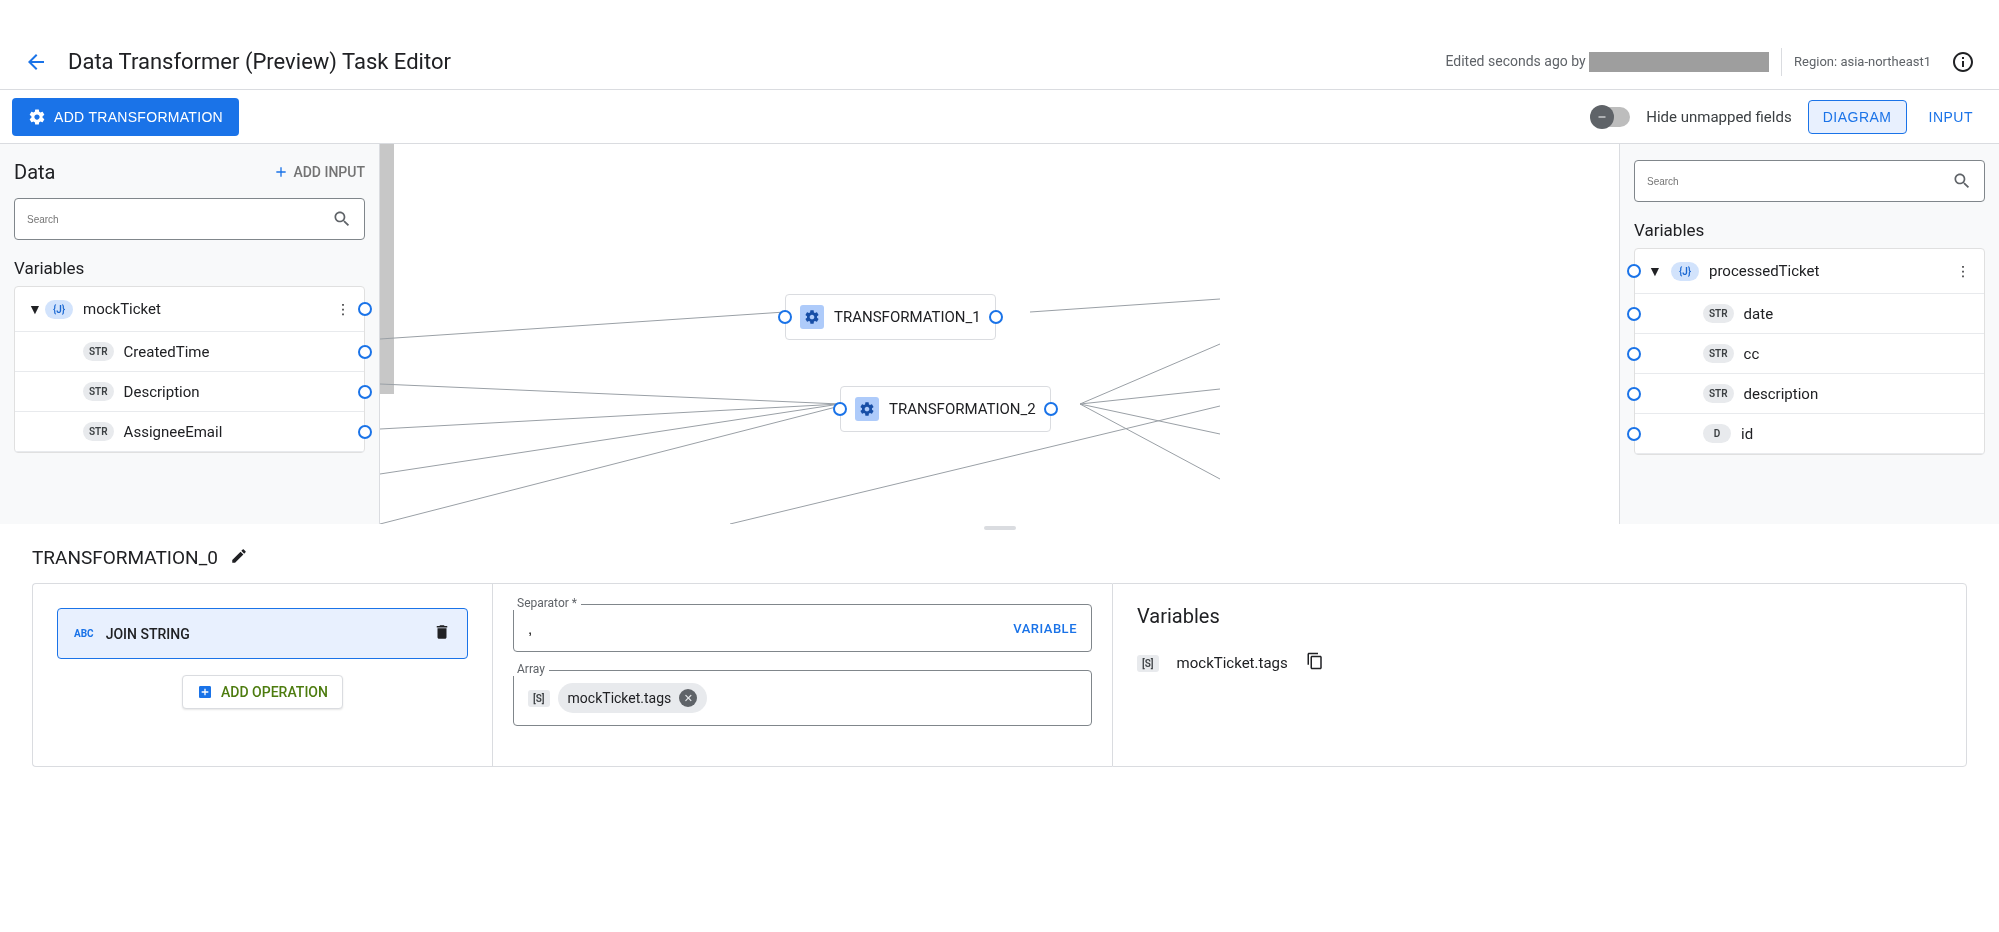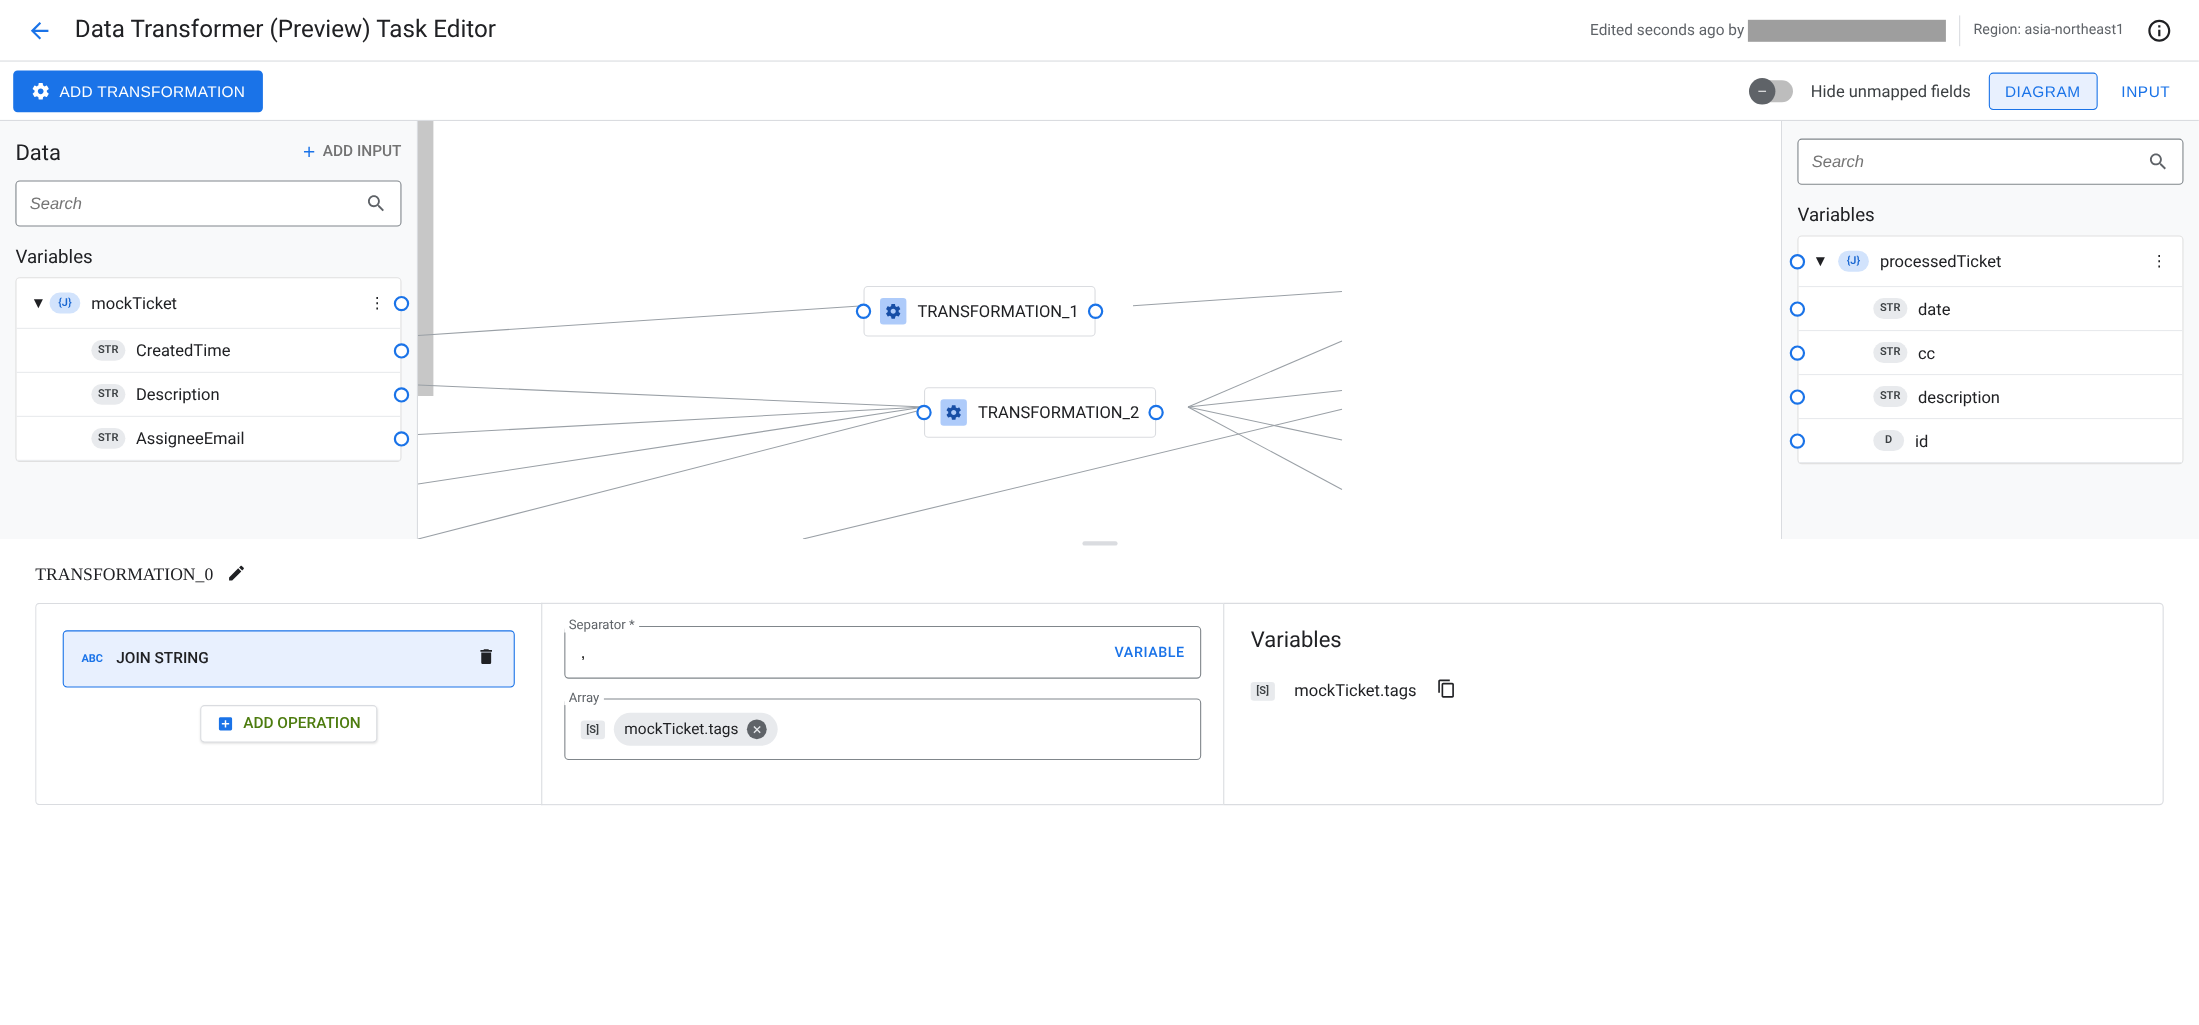--- a/index.html
+++ b/index.html
@@ -1,19 +1,19 @@
 <!DOCTYPE html>
 <html><head>
 <meta charset="utf-8">
 <style>
 * { box-sizing: border-box; margin: 0; padding: 0; }
 body { font-family: 'Google Sans', Roboto, Arial, sans-serif; font-size: 14px; color: #202124; background: #fff; width: 1999px; height: 932px; overflow: hidden; }
 
 
-.header { height: 56px; border-bottom: 1px solid #dadce0; display: flex; align-items: center; padding: 0 16px; }
+.header { height: 56px; border-bottom: 1px solid #dadce0; display: flex; align-items: center; padding: 0 16px; margin-top: 34px; }
 .back-btn { width: 40px; height: 40px; display: flex; align-items: center; justify-content: center; cursor: pointer; border-radius: 50%; }
 .title { font-size: 22px; font-weight: 400; margin-left: 12px; }
 .header-right { margin-left: auto; display: flex; align-items: center; gap: 12px; }
 .edited-text { color: #5f6368; font-size: 14px; }
 .redacted { display: inline-block; width: 180px; height: 20px; background: #9e9e9e; vertical-align: middle; }
 .divider-v { width: 1px; height: 28px; background: #dadce0; }
 .region-text { color: #5f6368; font-size: 13px; }
 .info-btn { width: 40px; height: 40px; display: flex; align-items: center; justify-content: center; cursor: pointer; border-radius: 50%; }
 
 
@@ -27,21 +27,21 @@
 .view-btn { padding: 8px 14px; border-radius: 4px; font-size: 14px; font-weight: 500; cursor: pointer; color: #1a73e8; background: transparent; border: none; letter-spacing: 0.5px; }
 .view-btn.active { border: 1px solid #1a73e8; background: #e8f0fe; }
 
 
 .main { display: flex; height: 380px; position: relative; }
 .left-panel { width: 380px; background: #f8f9fa; border-right: 1px solid #dadce0; padding: 16px 14px; display: flex; flex-direction: column; overflow: hidden; }
 .panel-header { display: flex; align-items: center; justify-content: space-between; margin-bottom: 14px; }
 .panel-title { font-size: 20px; font-weight: 400; }
 .add-input-btn { color: #737373; font-size: 14px; font-weight: 500; display: flex; align-items: center; gap: 4px; cursor: pointer; }
 .search-box { border: 1px solid #80868b; border-radius: 4px; padding: 10px 12px; display: flex; align-items: center; background: #fff; }
-.search-input { border: none; outline: none; flex: 1; font-size: 15px; background: transparent; font-style: italic; }
+.search-input { border: none; outline: none; flex: 1; font-size: 10px; background: transparent; }
 .vars-title { font-size: 17px; font-weight: 400; margin: 18px 0 8px; }
 .var-tree { background: #fff; border: 1px solid #e0e0e0; border-radius: 4px; }
 .var-row { display: flex; align-items: center; padding: 10px 10px; border-bottom: 1px solid #e8eaed; position: relative; }
 .var-row.root { padding-left: 10px; }
 .var-row.child { padding-left: 68px; }
 .expand-icon { width: 20px; text-align: center; cursor: pointer; }
 .type-badge { background: #e8eaed; color: #3c4043; font-size: 10px; font-weight: 600; padding: 4px 6px; border-radius: 10px; margin-right: 10px; min-width: 28px; text-align: center; }
 .type-badge.json { background: #d2e3fc; color: #1967d2; }
 .var-name { font-size: 15px; flex: 1; }
 .more-icon { cursor: pointer; padding: 4px; }
@@ -59,21 +59,21 @@
 .right-panel .var-row.root .expand-icon { margin-right: 6px; }
 .right-panel .port.left { left: -8px; }
 
 svg.edges { position: absolute; top: 0; left: 0; width: 100%; height: 100%; pointer-events: none; }
 svg.edges line { stroke: #9aa0a6; stroke-width: 1; }
 
 
 .drag-handle { height: 8px; display: flex; align-items: center; justify-content: center; background: #fff; }
 .drag-bar { width: 32px; height: 4px; background: #dadce0; border-radius: 2px; }
 .bottom-header { padding: 14px 32px; display: flex; align-items: center; gap: 12px; background: #fff; }
-.bottom-title { font-size: 16px; font-family: Liberation Serif, serif; }
+.bottom-title { font-size: 19px; }
 .edit-icon { cursor: pointer; }
 .bottom-content { display: flex; gap: 0; padding: 0 32px 16px; height: 200px; }
 .op-col { width: 460px; border: 1px solid #dadce0; border-radius: 4px 0 0 4px; padding: 24px; border-right: none; }
 .op-card { border: 1px solid #1a73e8; background: #e8f0fe; border-radius: 4px; padding: 14px 16px; display: flex; align-items: center; gap: 12px; }
 .op-type-badge { color: #1a73e8; font-size: 10px; font-weight: 700; }
 .op-name { font-size: 14px; font-weight: 500; flex: 1; }
 .delete-icon { cursor: pointer; }
 .add-op-btn { margin: 16px auto 0; display: flex; align-items: center; gap: 8px; border: 1px solid #dadce0; background: #fff; padding: 8px 14px; border-radius: 4px; color: #4d7c0f; font-size: 14px; font-weight: 500; cursor: pointer; width: fit-content; box-shadow: 0 1px 2px rgba(0,0,0,0.1); }
 .config-col { width: 620px; border: 1px solid #dadce0; padding: 20px; display: flex; flex-direction: column; gap: 18px; border-right: none;}
 .field { position: relative; }

